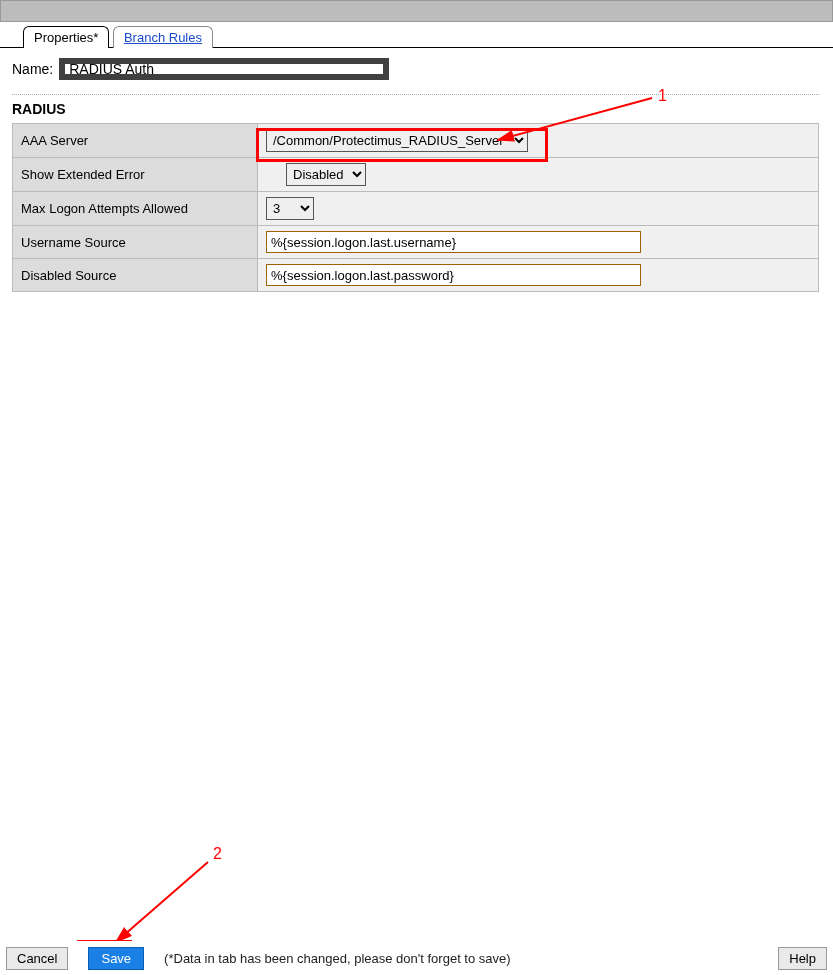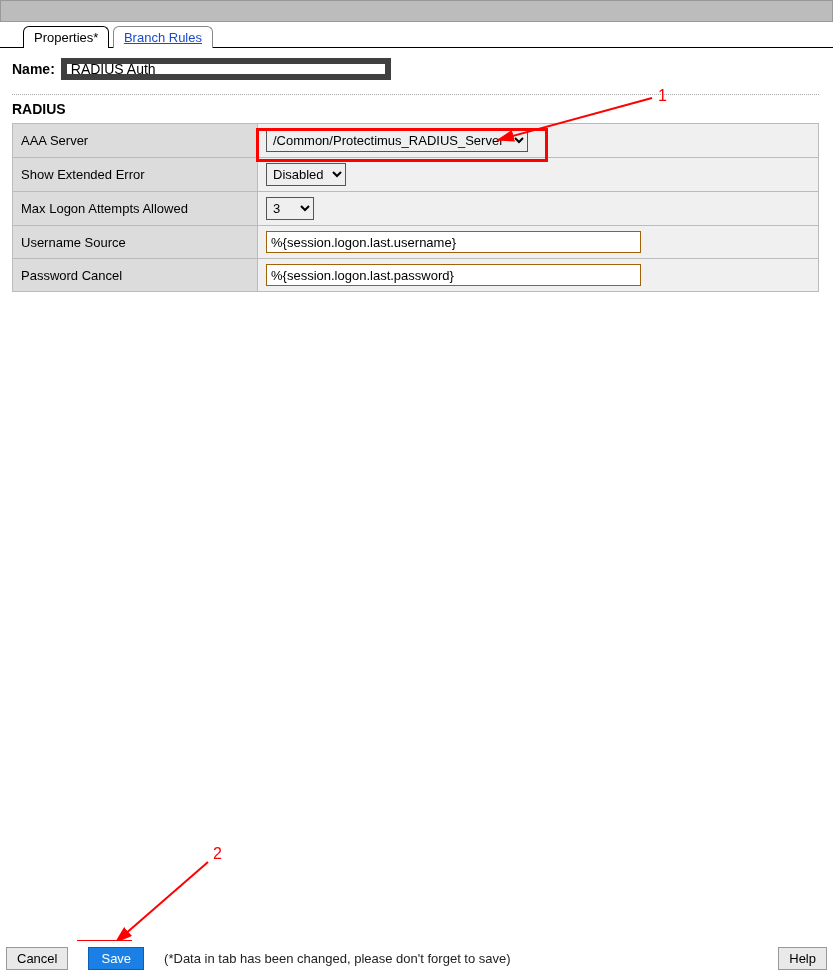--- a/index.html
+++ b/index.html
@@ -55,21 +55,21 @@
   }
   .form-area {
     padding: 10px 14px 0 12px;
   }
   .name-row {
     display: flex;
     align-items: center;
     gap: 6px;
     margin-bottom: 14px;
   }
-  .name-label { font-size: 14px; font-weight: bold; }
+  .name-label { font-size: 14px; }
   .name-input {
     width: 330px;
     height: 22px;
     font-size: 14px;
     padding: 0 4px;
     border: 6px solid #404040;
   }
   .section-divider {
     border: none;
     border-top: 1px dotted #aaa;
@@ -98,21 +98,21 @@
   table.config td.value-cell {
     background: #f0f0f0;
   }
   .sel {
     font-size: 13px;
     border: 1px solid #555;
     background: #efefef;
     padding: 2px 2px;
   }
   .sel.wide { width: 262px; }
-  .sel.narrow { width: 80px; }
+  .sel.narrow { width: 80px; margin-left: 20px; }
   .sel.small { width: 48px; }
   .txt {
     width: 375px;
     height: 22px;
     font-size: 13px;
     padding: 0 4px;
     border: 1px solid #a16207;
   }
   .highlight-box-1 {
     position: absolute;
@@ -210,21 +210,21 @@
         </select>
       </td>
     </tr>
     <tr>
       <td class="label-cell">Username Source</td>
       <td class="value-cell">
         <input type="text" class="txt" value="%{session.logon.last.username}" style="">
       </td>
     </tr>
     <tr>
-      <td class="label-cell">Password Cancel</td>
+      <td class="label-cell">Disabled Source</td>
       <td class="value-cell">
         <input type="text" class="txt" value="%{session.logon.last.password}" style="">
       </td>
     </tr>
   </tbody>
     </table>
 </div>
 
 <div class="highlight-box-1" style="left:256px; top:128px; width:292px; height:34px;"></div>
 <span class="annot-text" style="left:658px; top:87px;">1</span>

